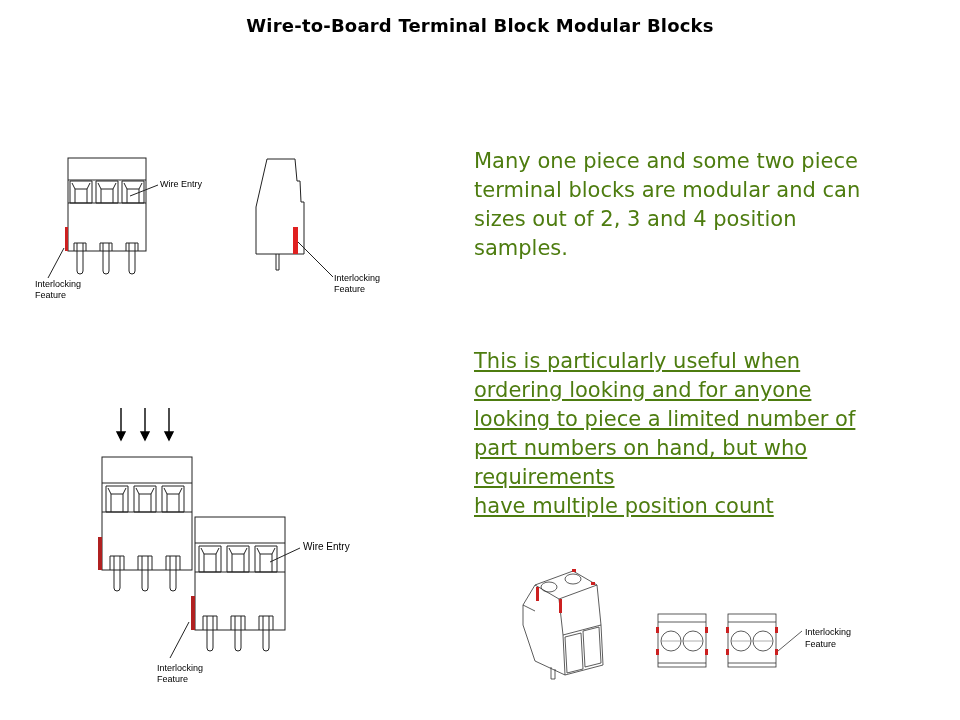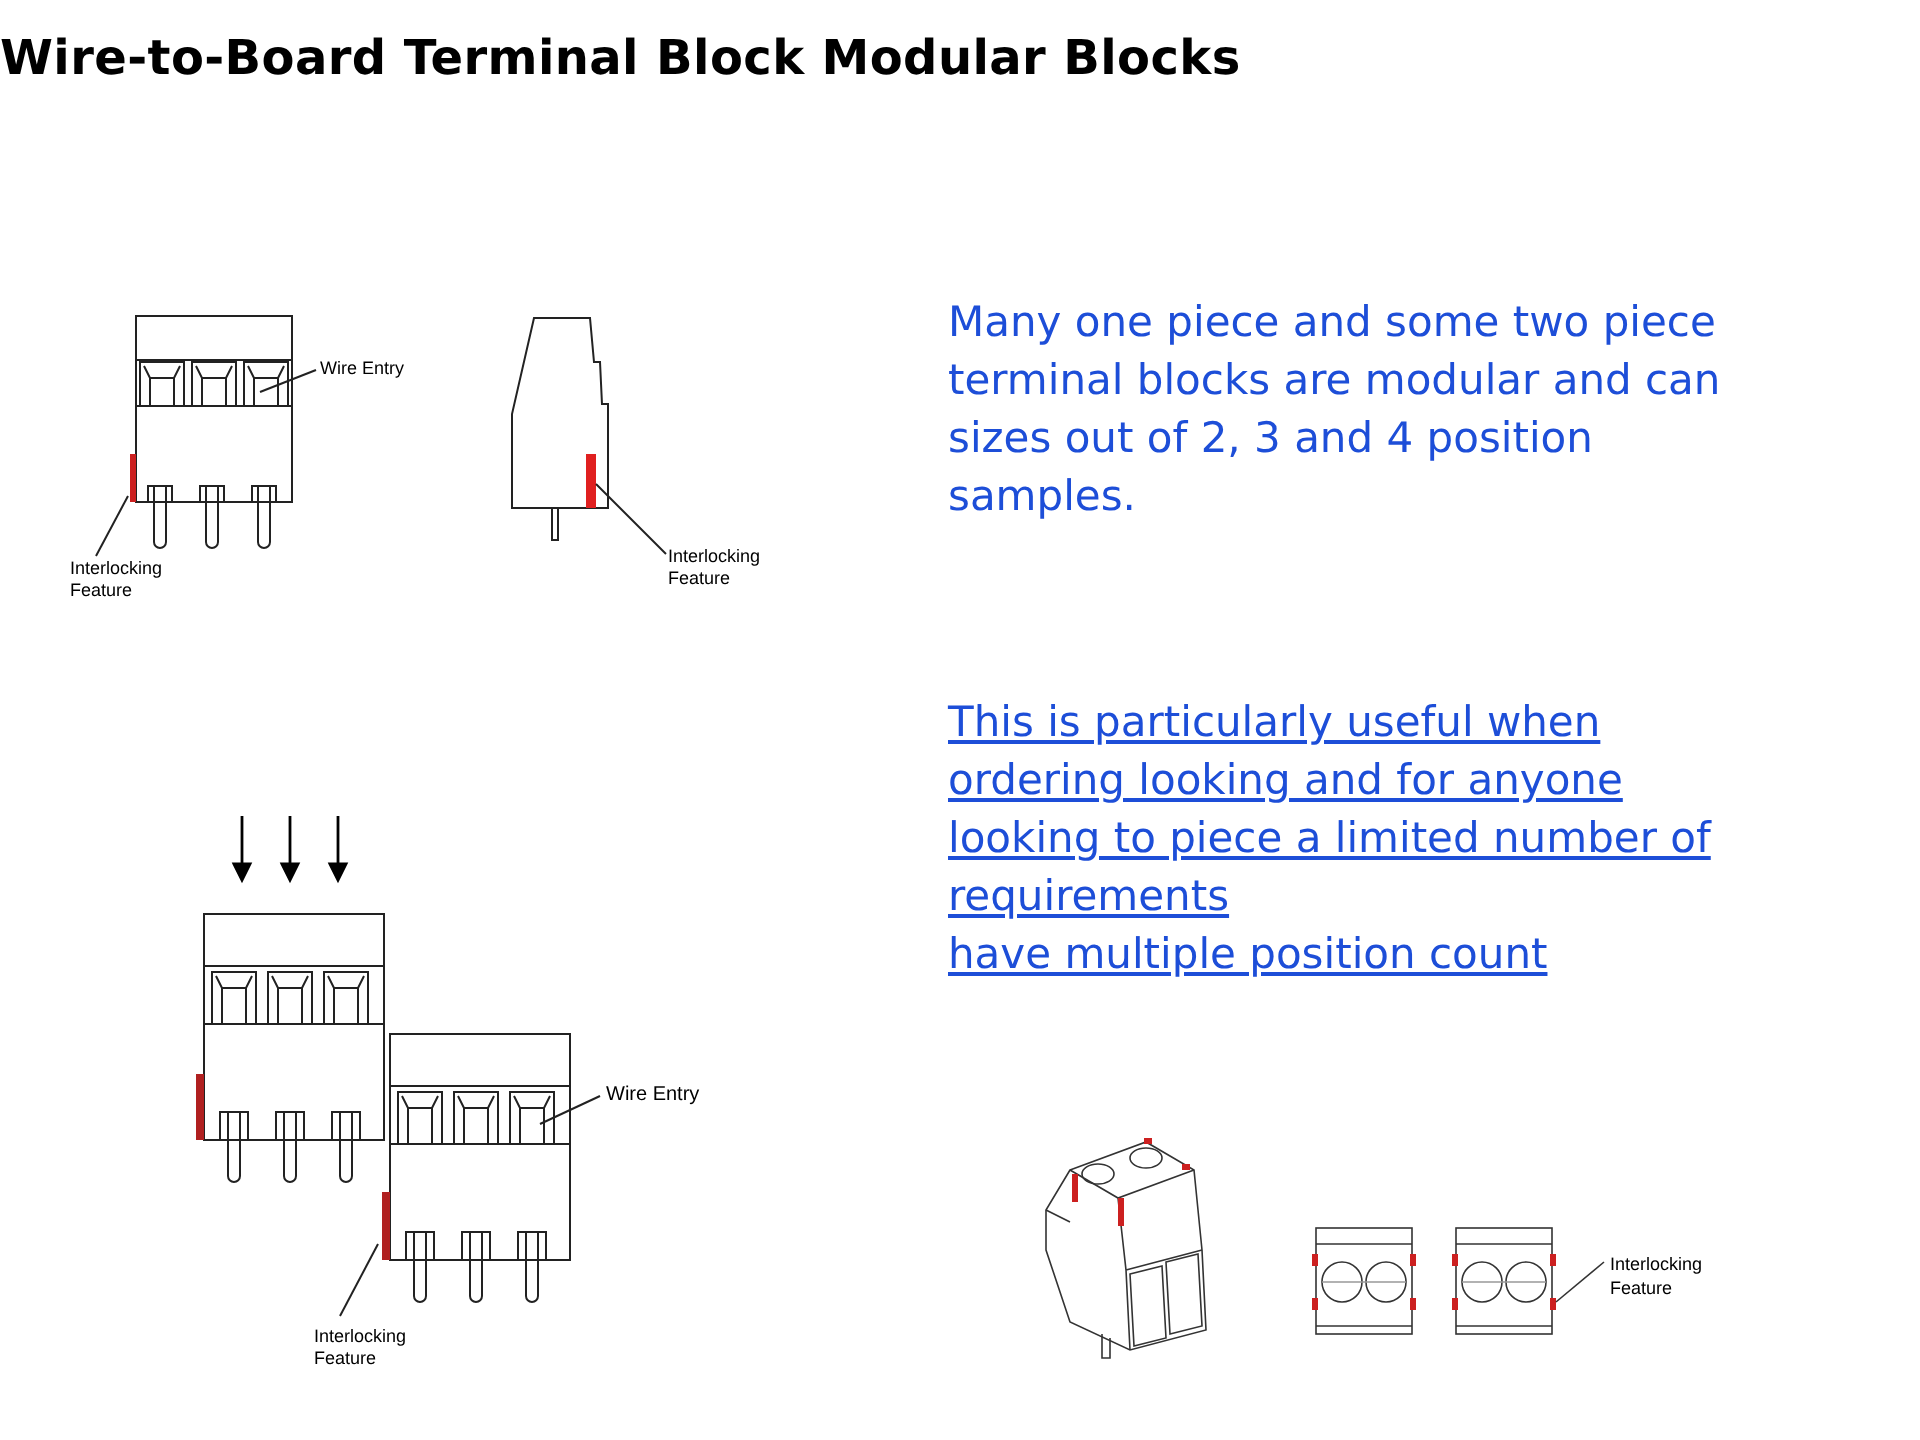--- a/index.html
+++ b/index.html
@@ -1,18 +1,18 @@
 <!DOCTYPE html>
 <html><head>
   <meta charset="utf-8">
   <style>
     html, body { margin: 0; padding: 0; background: #ffffff; }
     body { width: 960px; height: 720px; position: relative; overflow: hidden; font-family: "DejaVu Sans", sans-serif; color: #000; }
-    .title { position: absolute; left: 0; top: 15px; width: 960px; font-family: "DejaVu Sans", sans-serif; font-weight: bold; font-size: 24px; letter-spacing: 0.2px; }
-    .body-text { position: absolute; left: 474px; font-family: "DejaVu Sans", sans-serif; font-size: 21px; line-height: 29px; color: #1d4ed8; }
+    .title { position: absolute; left: 0; top: 15px; width: 960px; text-align: center; font-family: "DejaVu Sans", sans-serif; font-weight: bold; font-size: 18px; letter-spacing: 0.2px; }
+    .body-text { position: absolute; left: 474px; font-family: "DejaVu Sans", sans-serif; font-size: 21px; line-height: 29px; color: #4d7c0f; }
     .body-text div { white-space: nowrap; }
     #para1 { top: 147px; }
     #para2 { top: 347px; text-decoration: underline; }
     svg.fig { position: absolute; overflow: visible; }
     .lbl { font-family: "Liberation Sans", sans-serif; font-size: 9px; fill: #000; }
   </style>
 </head>
 <body>
 
 <div class="title">Wire-to-Board Terminal Block Modular Blocks</div>
@@ -21,20 +21,21 @@
   <div>Many one piece and some two piece</div>
   <div>terminal blocks are modular and can</div>
   <div>sizes out of 2, 3 and 4 position</div>
   <div>samples.</div>
 </div>
 
 <div class="body-text" id="para2">
   <div>This is particularly useful when</div>
   <div>ordering looking and for anyone</div>
   <div>looking to piece a limited number of</div>
+  <div>part numbers on hand, but who</div>
   <div>requirements</div>
   <div>have multiple position count</div>
 </div>
 
 <svg class="fig" style="left:30px;top:150px" width="180" height="160" fill="none" stroke="#222" stroke-width="1">
   <rect x="38" y="8" width="78" height="93" fill="#fff"></rect>
   <line x1="38" y1="30" x2="116" y2="30"></line>
   <line x1="38" y1="53" x2="116" y2="53"></line>
   <g>
     <path d="M40 31 h22 v22 h-22 z M42 33 l3 6 h12 l3 -6 M45 39 v14 M57 39 v14"></path>

